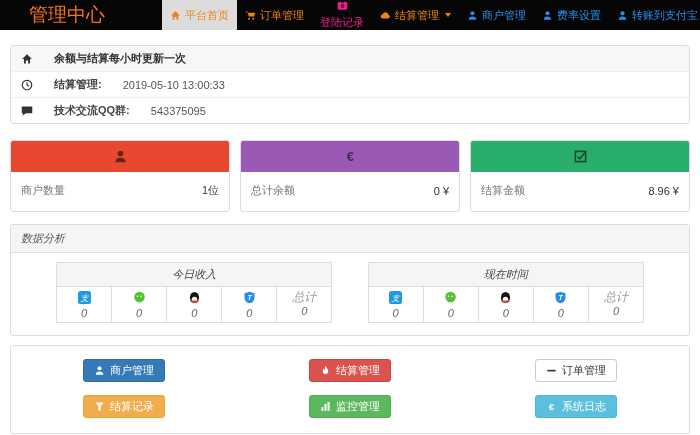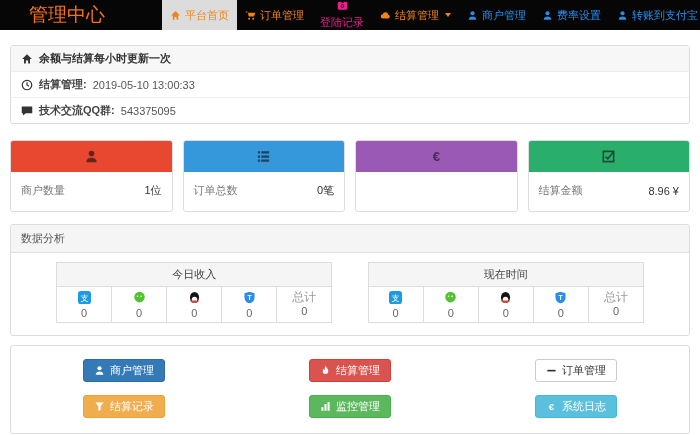--- a/index.html
+++ b/index.html
@@ -15,40 +15,40 @@
   .c-green { color:#3fbf3f; }
   .ic { width:11px; height:11px; flex:0 0 auto; }
   .caret { width:0; height:0; border-left:3px solid transparent; border-right:3px solid transparent; border-top:4px solid currentColor; margin-left:2px; }
 
   
   .content { padding:15px 10px 0; }
   .panel { border:1px solid #ddd; border-radius:3px; background:#fff; }
 
   
   .notice { margin-bottom:16px; }
-  .notice-row { display:flex; align-items:center; gap:6px; padding:5px 10px; border-bottom:1px solid #eee; min-height:23px; }
+  .notice-row { display:flex; align-items:center; gap:21px; padding:5px 10px; border-bottom:1px solid #eee; min-height:23px; }
   .notice-row:last-child { border-bottom:none; }
   .notice-row.head { background:#f7f7f7; font-weight:bold; }
   .notice-row .lbl { font-weight:bold; color:#444; }
   .notice-row .val { color:#555; }
   .nic { width:12px; height:12px; flex:0 0 auto; }
 
   
   .cards { display:flex; gap:10px; margin-bottom:12px; }
   .card { flex:1; border:1px solid #ddd; border-radius:3px; overflow:hidden; }
   .card-head { height:31px; display:flex; align-items:center; justify-content:center; }
   .card-head .cic { width:15px; height:15px; opacity:.62; }
   .card-body { display:flex; justify-content:space-between; align-items:center; padding:11px 10px 13px; }
   .card-body .lbl { color:#777; }
   .card-body .val { color:#333; }
   .bg-red { background:#e8482f; } .bg-blue { background:#3498db; }
   .bg-purple { background:#9b59b6; } .bg-green { background:#2aae6c; }
 
   
-  .analysis { margin-bottom:9px; }
+  .analysis { margin-bottom:9px;font-style:italic; }
   .panel-heading { background:#f5f5f5; border-bottom:1px solid #ddd; padding:6px 10px; color:#555; border-radius:3px 3px 0 0; }
   .analysis-body { display:flex; justify-content:space-between; padding:9px 45px 12px; }
   .income-group { width:47%; }
   .income-title { text-align:center; background:#f5f5f5; border:1px solid #ddd; padding:4px 7px; color:#444; }
   .income-cells { display:flex; }
   .income-cell { flex:1; border:1px solid #ddd; border-top:none; margin-left:-1px; text-align:center; padding:4px 0 3px; }
   .income-cell:first-child { margin-left:0; }
   .income-cell .pic { width:13px; height:13px; display:inline-block; }
   .income-cell .num { color:#666; margin-top:1px; }
   .tiny-lbl { font-size:12px; color:#999; line-height:13px; display:block; }
@@ -165,35 +165,28 @@
             <circle fill="#111" cx="8" cy="4.8" r="3"></circle>
             <path fill="#111" d="M2.5 14c0-3.1 2.5-4.6 5.5-4.6s5.5 1.5 5.5 4.6z"></path>
           </svg>
       </div>
       <div class="card-body">
         <span class="lbl">商户数量</span>
         <span class="val">1位</span>
       </div>
     </div>
     <div class="card">
-      <div class="card-head bg-blue">
-        <svg class="cic" viewBox="0 0 16 16">
-            <path fill="#111" d="M2 2.5h2.3v2.3H2zM5.6 2.5H14v2.3H5.6zM2 6.9h2.3v2.3H2zM5.6 6.9H14v2.3H5.6zM2 11.3h2.3v2.3H2zM5.6 11.3H14v2.3H5.6z"></path>
-          </svg>
-      </div>
-      <div class="card-body">
-        <span class="lbl">订单总数</span>
-        <span class="val">0笔</span>
-      </div>
-    </div>
-    <div class="card">
       <div class="card-head bg-purple">
         <svg class="cic" viewBox="0 0 16 16">
             <text x="8" y="13" font-size="14" font-weight="bold" fill="#111" text-anchor="middle">€</text>
           </svg>
+      </div>
+      <div class="card-body">
+        <span class="lbl">总计余额</span>
+        <span class="val">0 ¥</span>
       </div>
     </div>
     <div class="card">
       <div class="card-head bg-green">
         <svg class="cic" viewBox="0 0 16 16">
             <path d="M2.5 2.5h11v11h-11z" fill="none" stroke="#111" stroke-width="1.7"></path>
             <path d="M5 8.2l2.3 2.3L13.5 3" fill="none" stroke="#111" stroke-width="1.7"></path>
           </svg>
       </div>
       <div class="card-body">

